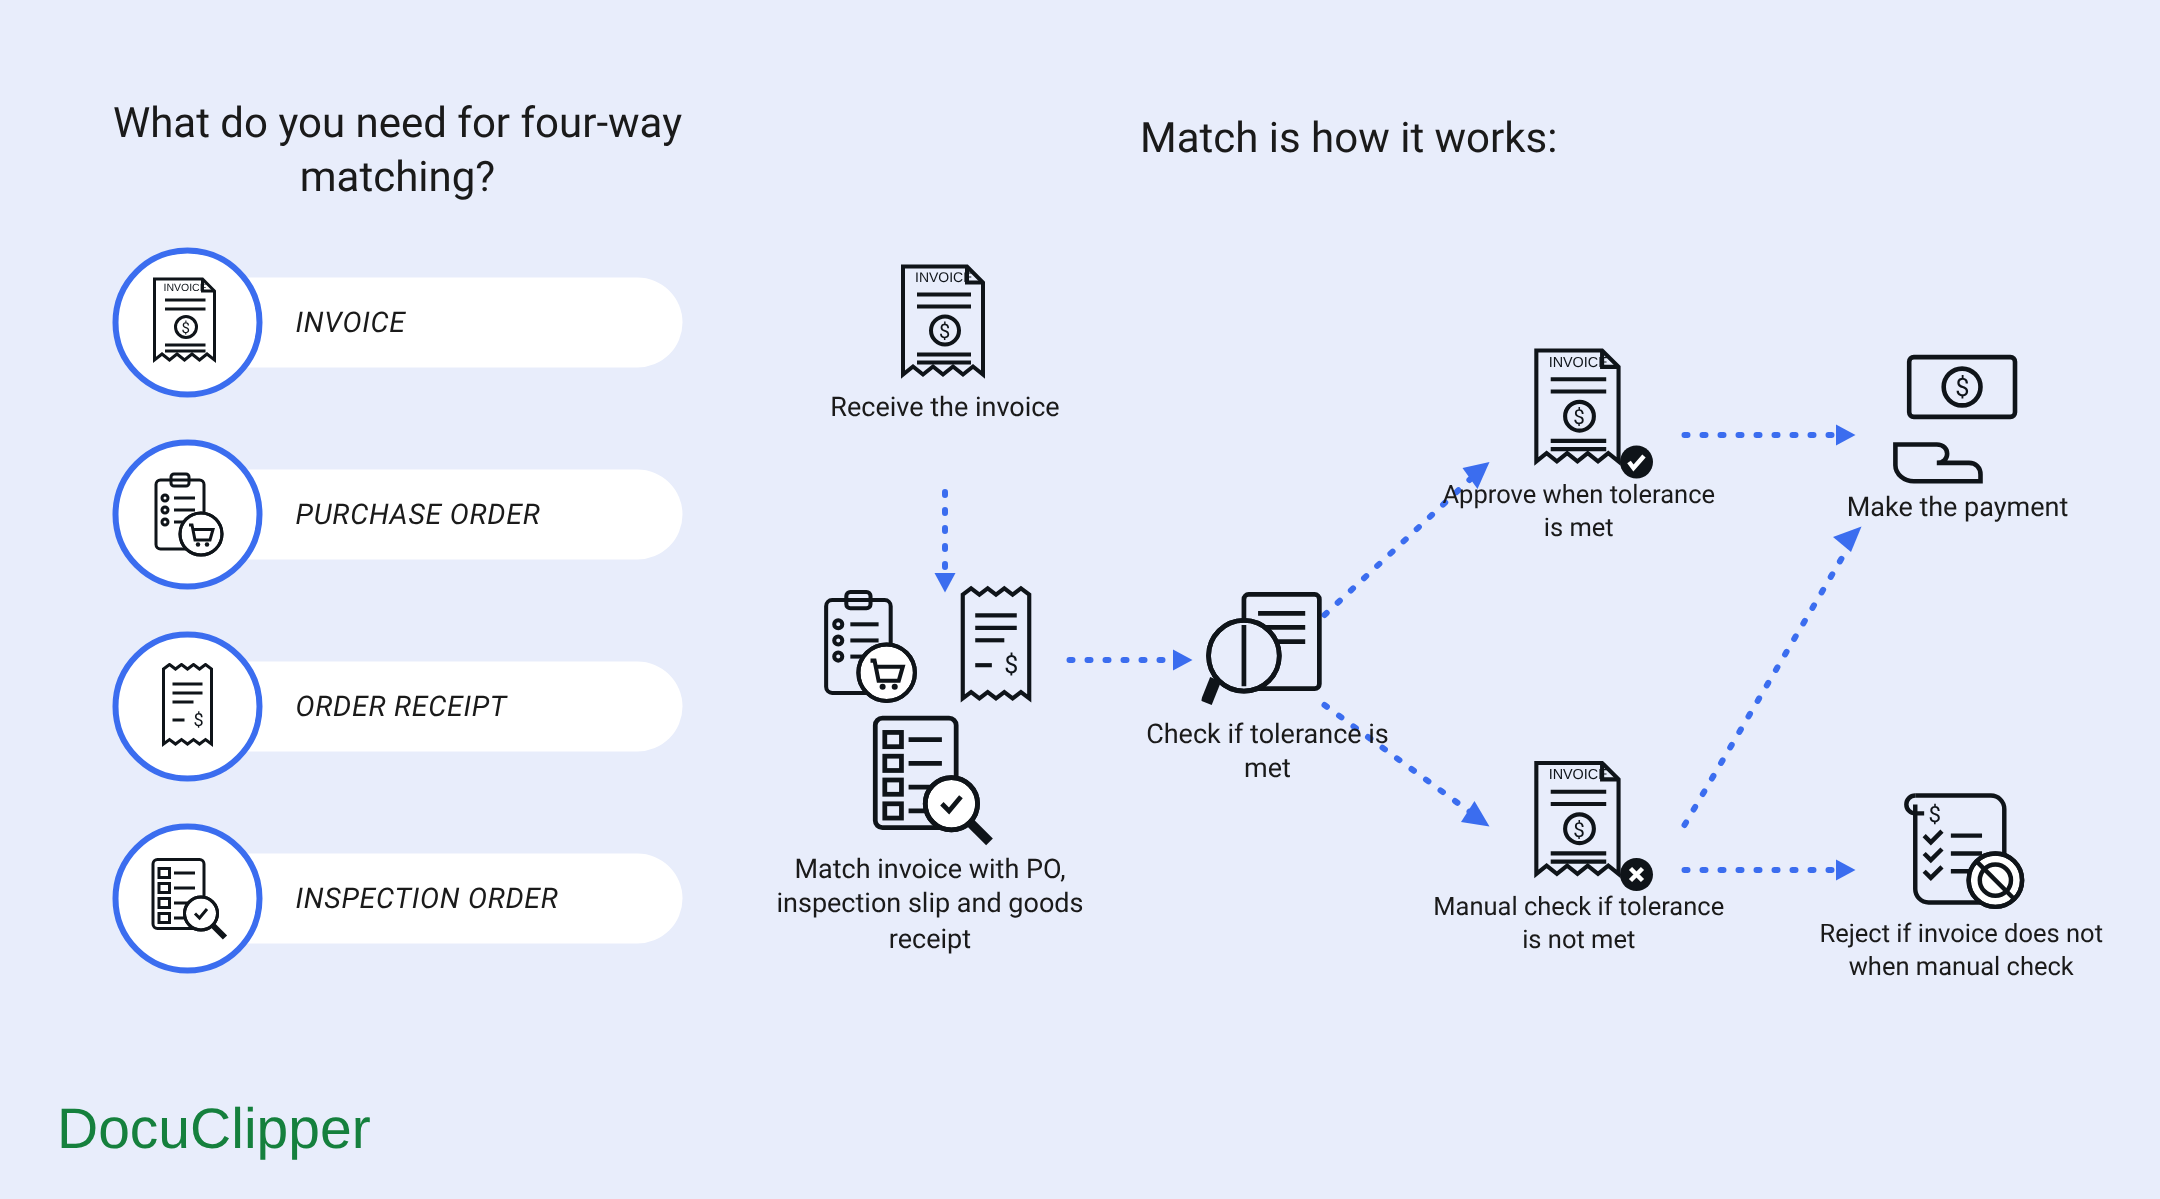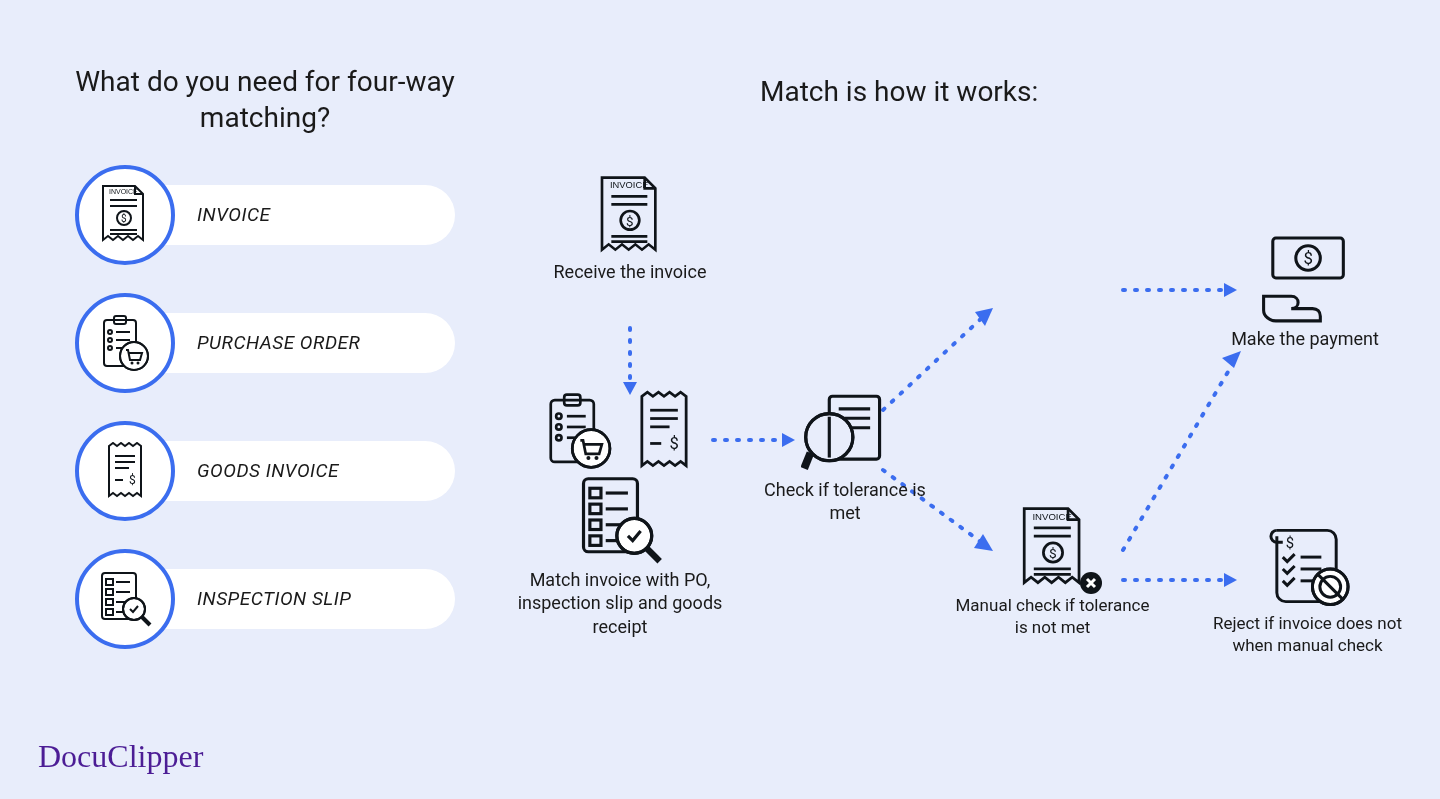--- a/index.html
+++ b/index.html
@@ -86,23 +86,23 @@
     stroke: #3b6def;
     stroke-width: 4;
     stroke-dasharray: 2 10;
     stroke-linecap: round;
   }
   .arrow-svg .head { fill: #3b6def; stroke: none; }
   .brand {
     position: absolute;
     left: 38px;
     bottom: 24px;
-    font-family: Liberation Serif, serif;
-    font-size: 32px;
-    color: #4c1d95;
+    font-family: Liberation Sans, sans-serif;
+    font-size: 38px;
+    color: #15803d;
   }
   .inv-label { font-size: 7px; font-family: sans-serif; fill: #0f1419; stroke: none; }
 </style>
 </head>
 <body>
 
 <svg width="0" height="0" style="position:absolute">
   <defs>
 
     <g id="ico-invoice">
@@ -233,30 +233,30 @@
     </div>
     <div class="req-pill">PURCHASE ORDER</div>
   </div>
 
   <div class="req-item">
     <div class="req-circle">
       <svg width="52" height="58">
           <use href="#ico-receipt"></use>
         </svg>
     </div>
-    <div class="req-pill">GOODS INVOICE</div>
+    <div class="req-pill">ORDER RECEIPT</div>
   </div>
 
   <div class="req-item">
     <div class="req-circle">
       <svg width="58" height="60">
           <use href="#ico-inspect"></use>
         </svg>
     </div>
-    <div class="req-pill">INSPECTION SLIP</div>
+    <div class="req-pill">INSPECTION ORDER</div>
   </div>
 </div>
 
 <div class="right-title">Match is how it works:</div>
 
 <div class="flow">
 
   <svg class="arrow-svg" style="left:0;top:0;width:940px;height:580px">
 
     <line x1="155" y1="188" x2="155" y2="245"></line>
@@ -309,20 +309,33 @@
 
   <div class="node" style="left:285px; top:250px; width:170px;">
     <div class="ico">
       <svg width="88" height="88" viewBox="0 0 56 56">
           <use href="#ico-magdoc"></use>
         </svg>
     </div>
     <div class="caption">Check if tolerance is met</div>
   </div>
 
+  <div class="node" style="left:480px; top:85px; width:195px;">
+    <div class="ico" style="position:relative">
+      <svg width="74" height="94" viewBox="0 0 54 60">
+          <use href="#ico-invoice-labeled"></use>
+        </svg>
+      <svg width="26" height="26" style="position:absolute; right:46px; bottom:-2px">
+          <g transform="translate(13,13)">
+            <use href="#badge-check"></use>
+          </g>
+        </svg>
+    </div>
+    <div class="caption-small">Approve when tolerance is met</div>
+  </div>
 
   <div class="node" style="left:480px; top:360px; width:195px;">
     <div class="ico" style="position:relative">
       <svg width="74" height="94" viewBox="0 0 54 60">
           <use href="#ico-invoice-labeled"></use>
         </svg>
       <svg width="26" height="26" style="position:absolute; right:46px; bottom:-2px">
           <g transform="translate(13,13)">
             <use href="#badge-x"></use>
           </g>

